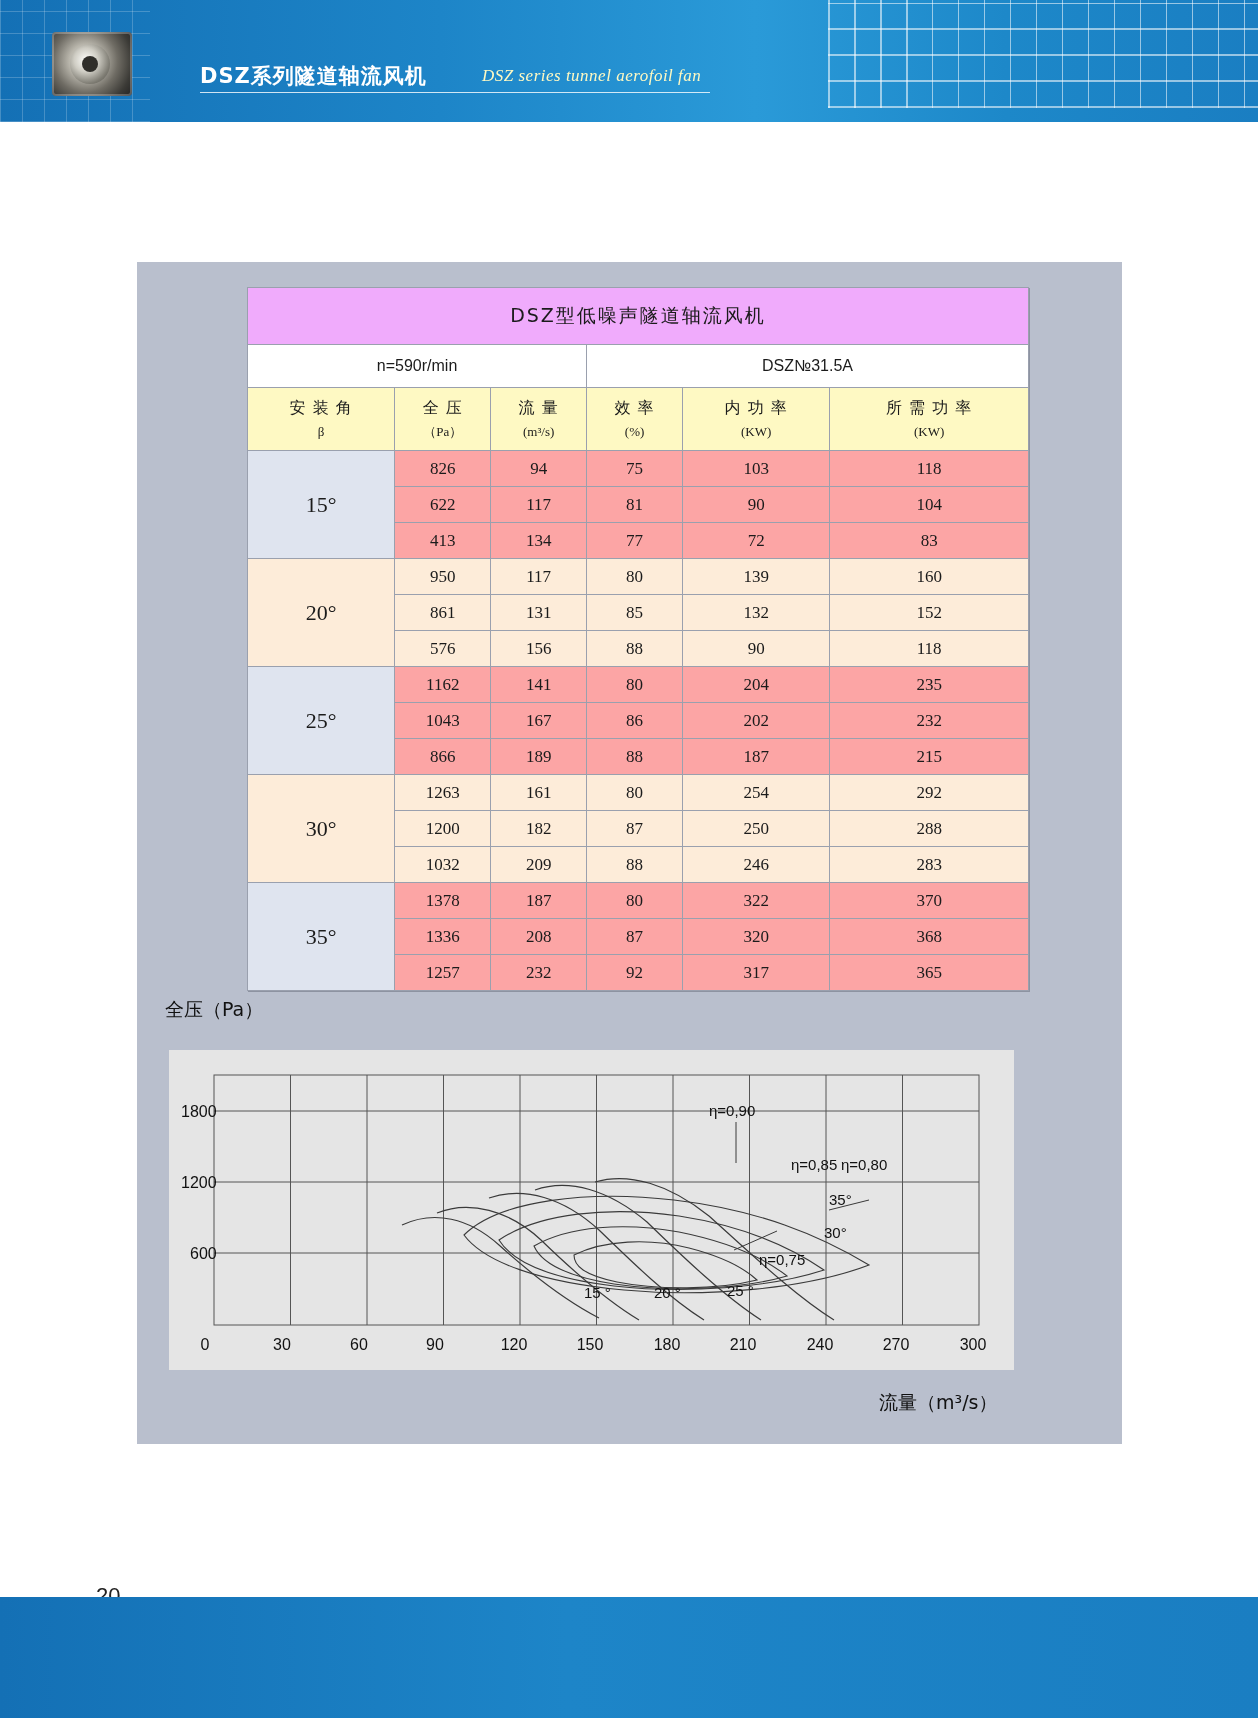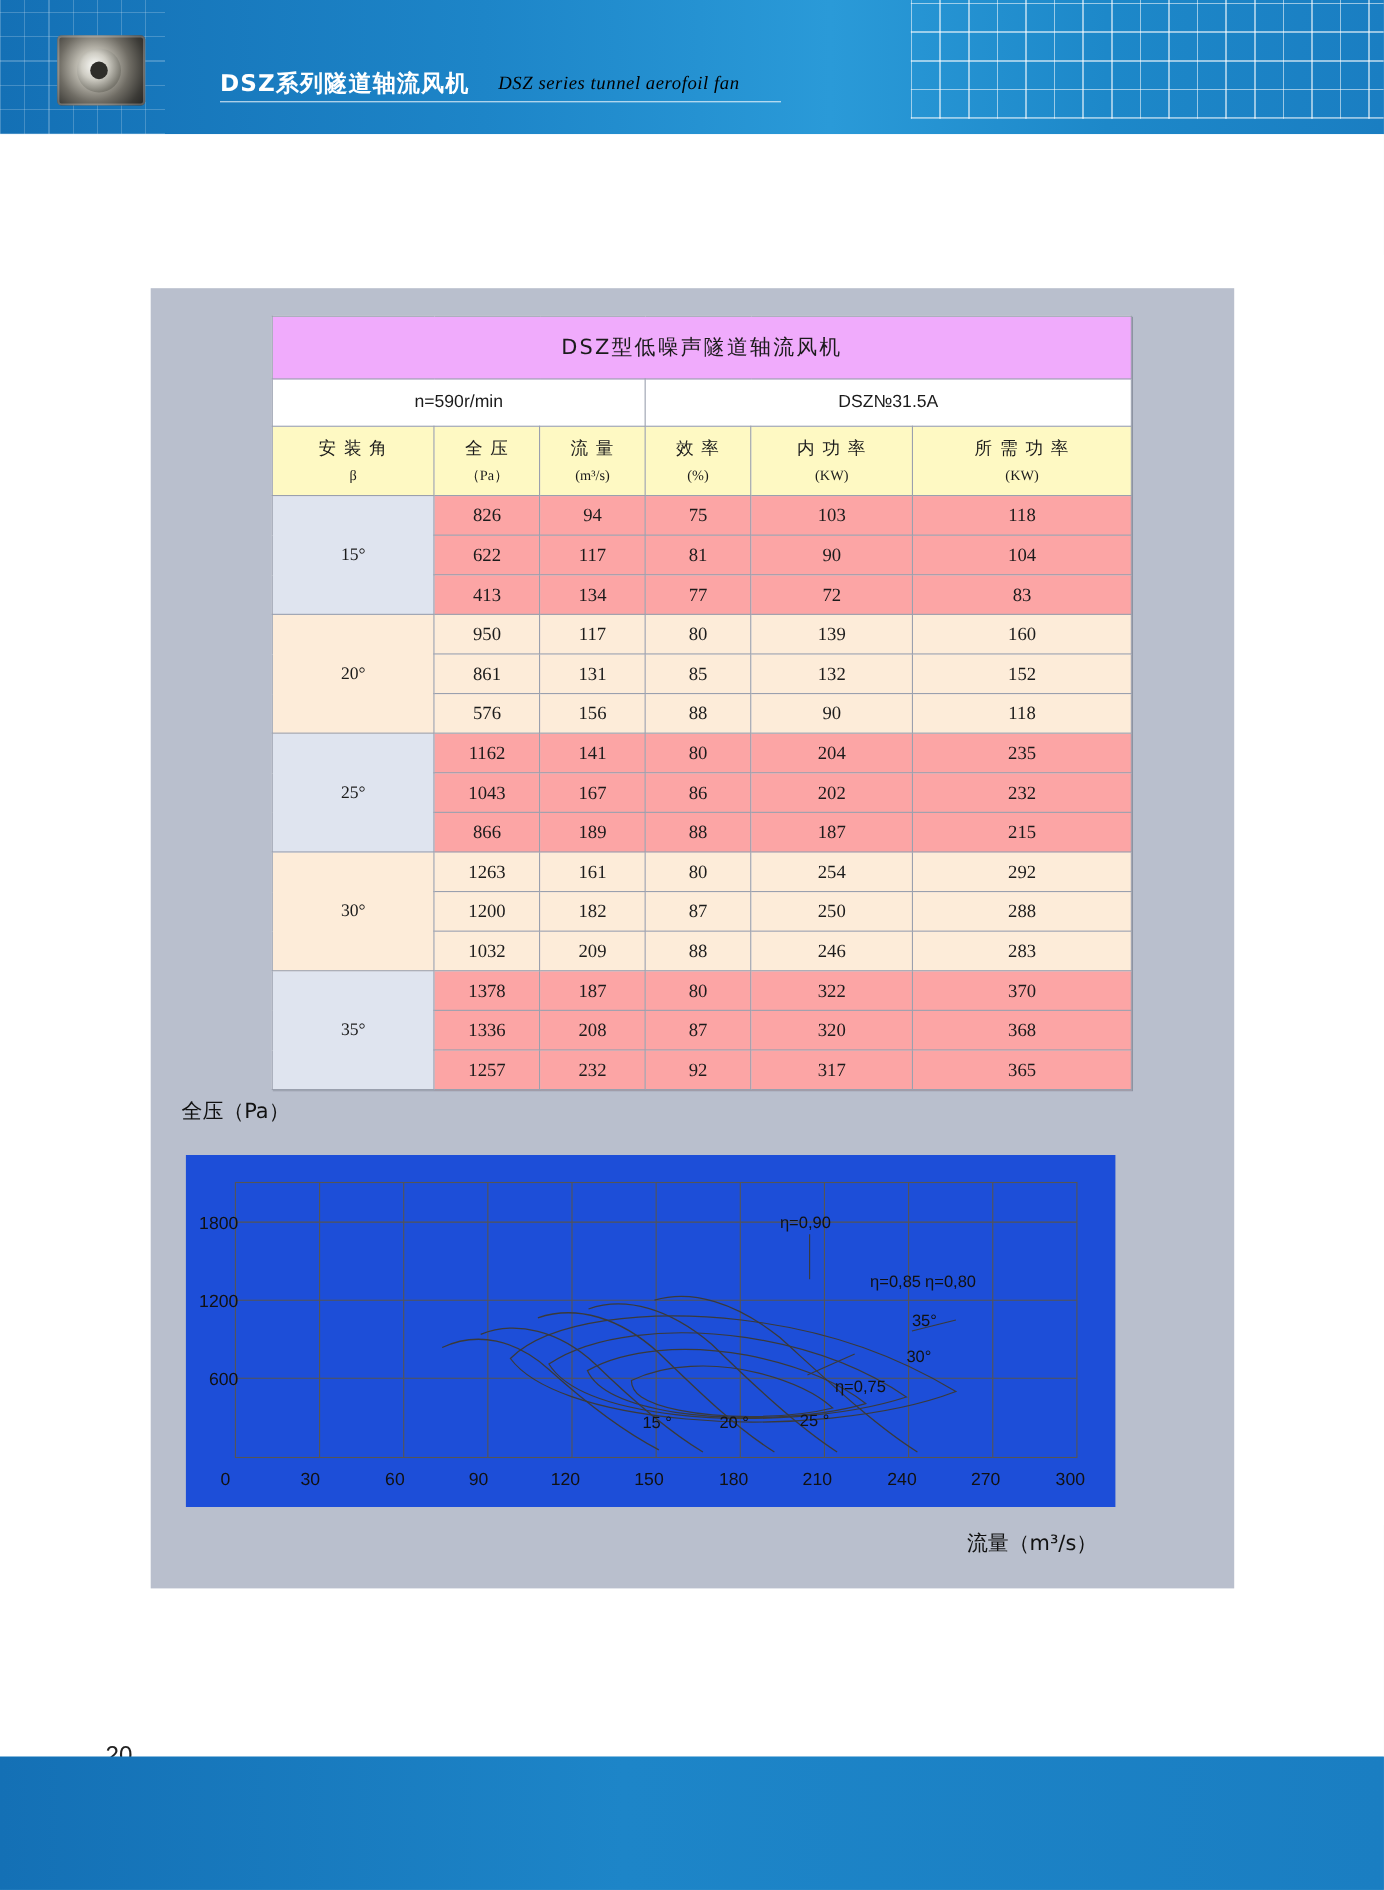--- a/index.html
+++ b/index.html
@@ -47,23 +47,23 @@
     content:"";position:absolute;left:30px;top:24px;width:16px;height:16px;border-radius:50%;
     background:#2f2e2a;
   }
   .title-cn{
     position:absolute;left:200px;top:62px;
     font-family:"DejaVu Sans", sans-serif;
     font-size:21px;font-weight:bold;color:#ffffff;letter-spacing:1px;
     white-space:nowrap;
   }
   .title-en{
-    position:absolute;left:453px;top:66px;
+    position:absolute;left:482px;top:66px;
     font-family:"Liberation Serif", serif;
-    font-style:italic;font-size:17px;color:#000000;letter-spacing:.5px;
+    font-style:italic;font-size:17px;color:#fef9c3;letter-spacing:.5px;
     white-space:nowrap;
   }
   .title-rule{
     position:absolute;left:200px;top:92px;width:510px;height:1px;background:rgba(255,255,255,.8);
   }
 
   
   .page{
     position:absolute;left:0;top:122px;width:1258px;height:1475px;background:#ffffff;
   }
@@ -95,35 +95,35 @@
   }
   .tbl-sub td{
     background:#ffffff;height:40px;font-size:16px;font-family:"Liberation Sans",sans-serif;margin-top:12px;
   }
   .tbl-head td{
     background:#fef9c3;height:60px;font-size:16px;line-height:1.45;
     font-family:"DejaVu Sans", sans-serif;letter-spacing:1px;
   }
   .tbl-head .unit{font-size:13px;font-family:"Liberation Serif",serif;letter-spacing:0;}
   td.angle{
-    background:#dfe4ef;font-size:16px;
+    background:#dfe4ef;font-size:22px;
   }
   td.angle.alt{background:#fdecd9;}
   tr.band-blue td.val{background:#fca5a5;}
   tr.band-cream td.val{background:#fdecd9;}
   td.val{height:33px;font-size:17px;}
 
   
   .ylabel{
     position:absolute;left:28px;top:735px;
     font-family:"DejaVu Sans", sans-serif;font-size:19px;color:#111;
   }
   .chart-box{
     position:absolute;left:32px;top:788px;width:845px;height:320px;
-    background:#1d4ed8;
+    background:#e5e5e5;
   }
   .chart-svg{display:block;}
   .xlabel{
     position:absolute;left:742px;top:1128px;
     font-family:"DejaVu Sans", sans-serif;font-size:19px;color:#111;
   }
   .note{
     position:absolute;left:0;top:1225px;width:985px;text-align:center;
     font-family:"DejaVu Sans", sans-serif;font-size:14.5px;color:#111;
   }

